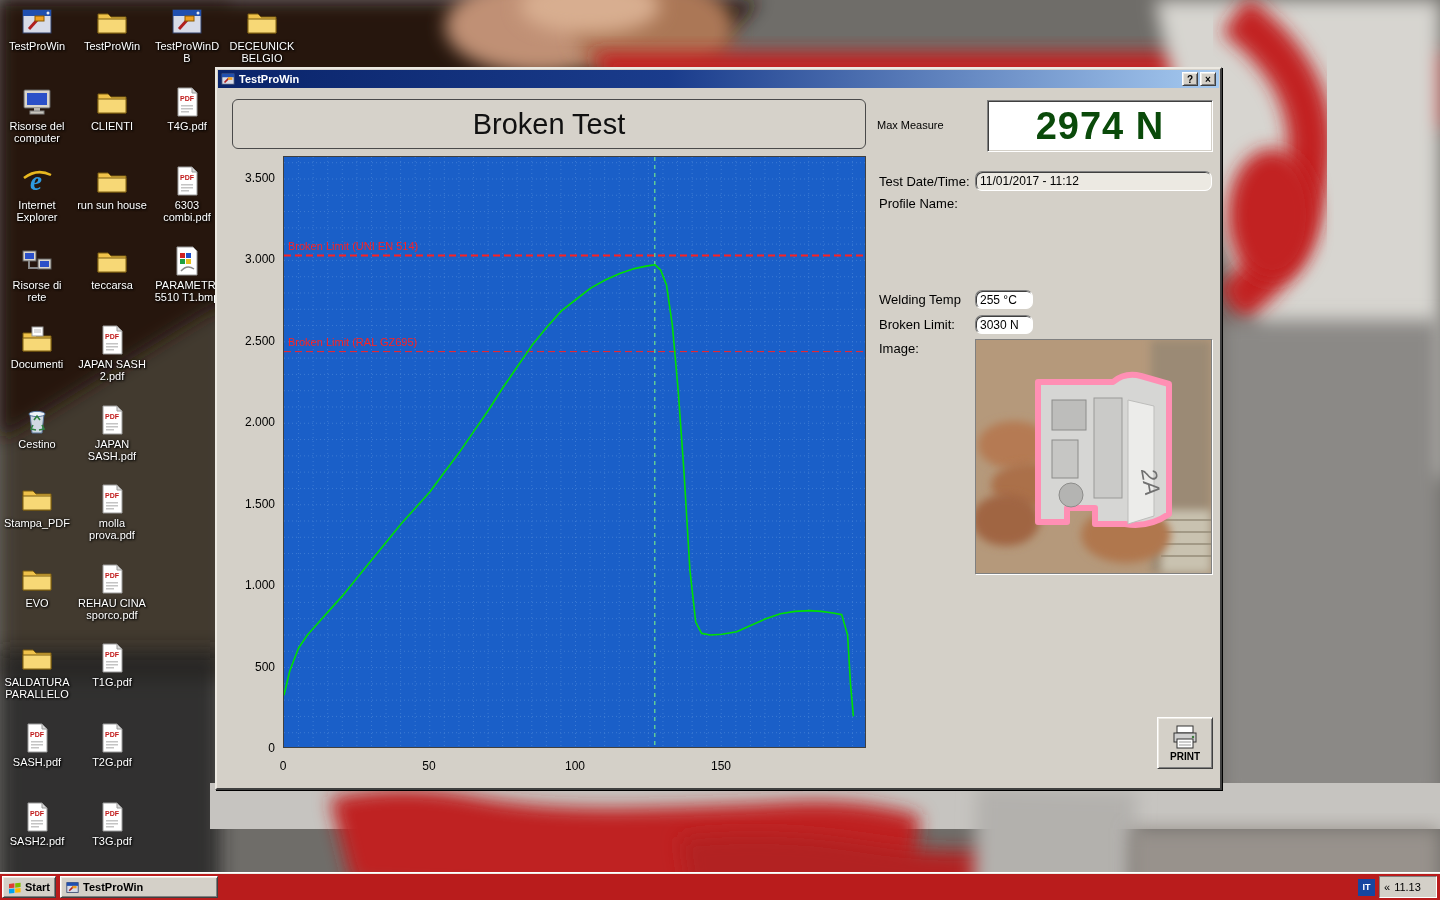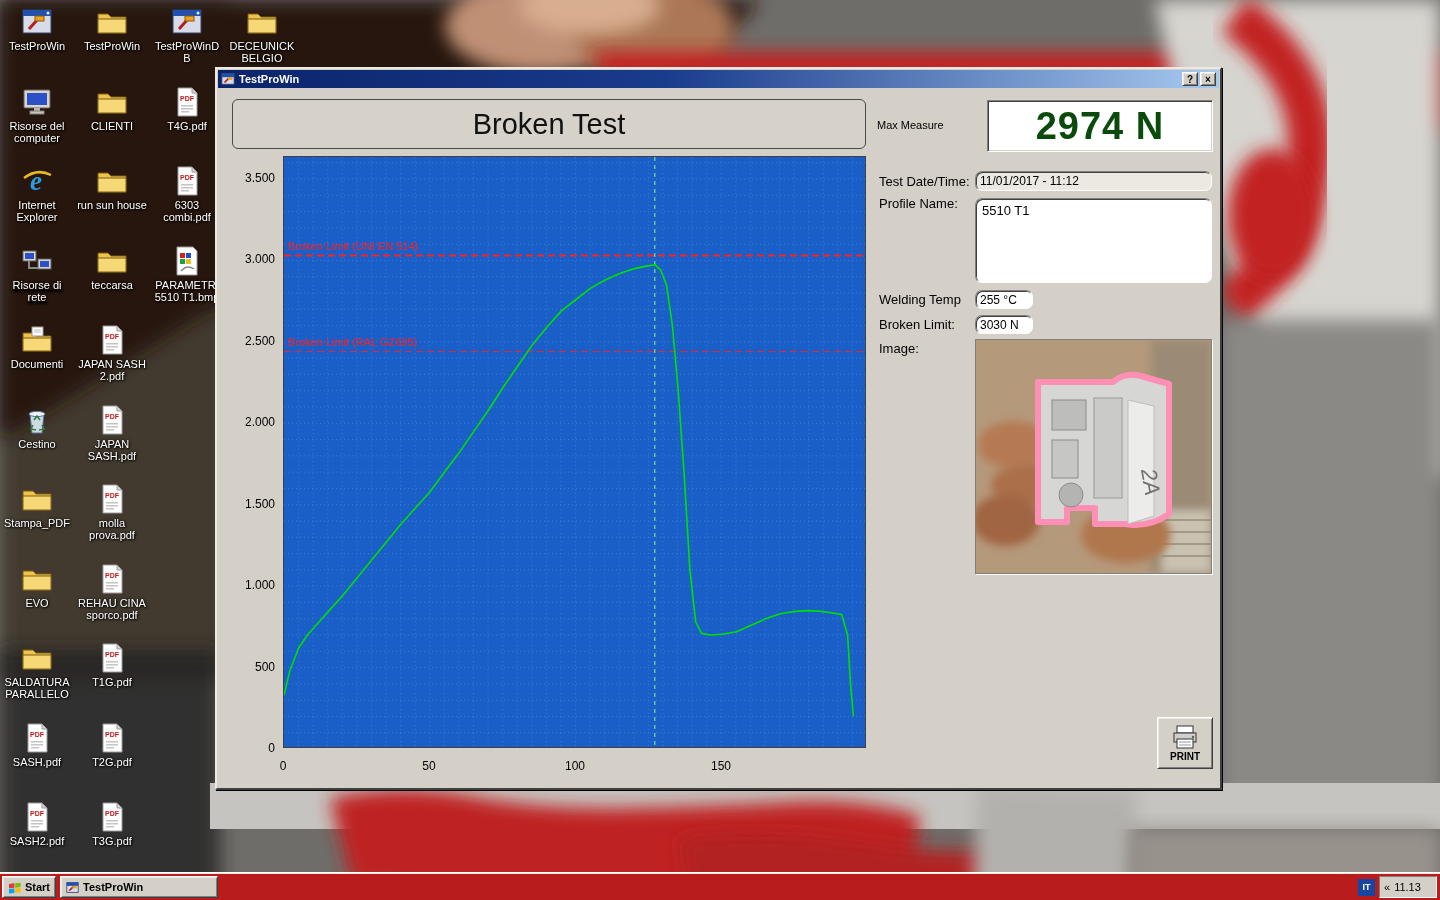--- a/index.html
+++ b/index.html
@@ -206,21 +206,21 @@
       <svg width="32" height="32" viewBox="0 0 32 32">
         <path d="M7 2 h14 l5 5 v23 h-19 z" fill="#fff" stroke="#9a9a9a"></path>
         <path d="M21 2 l5 5 h-5 z" fill="#d8d8d8" stroke="#9a9a9a"></path>
         <text x="16" y="15" font-size="7" font-weight="bold" fill="#c01818" text-anchor="middle" font-family="Liberation Sans,sans-serif">PDF</text>
         <rect x="10" y="19" width="12" height="1.5" fill="#c4c4c4"></rect>
         <rect x="10" y="22" width="12" height="1.5" fill="#c4c4c4"></rect>
         <rect x="10" y="25" width="8" height="1.5" fill="#c4c4c4"></rect>
       </svg>
       <div class="dlabel">6303 combi.pdf</div>
     </div>
-    <div class="dicon" style="left: 2px; top: 244.5px; text-decoration: underline;">
+    <div class="dicon" style="left: 2px; top: 244.5px;">
       <svg width="32" height="32" viewBox="0 0 32 32">
         <rect x="2" y="6" width="13" height="10" fill="#d9d5cc" stroke="#606060"></rect>
         <rect x="4" y="8" width="9" height="6" fill="#2b50c8"></rect>
         <rect x="17" y="14" width="13" height="10" fill="#d9d5cc" stroke="#606060"></rect>
         <rect x="19" y="16" width="9" height="6" fill="#2b50c8"></rect>
         <path d="M8 16 v7 h9" stroke="#888" stroke-width="2" fill="none"></path>
       </svg>
       <div class="dlabel">Risorse di rete</div>
     </div>
     <div class="dicon" style="left: 77px; top: 244.5px;">
@@ -499,21 +499,20 @@
       <div style="left: -15px;">0</div>
       <div style="left: 131px;">50</div>
       <div style="left: 277px;">100</div>
       <div style="left: 423px;">150</div>
     </div>
 
   <div class="lbl" style="left:662px; top:105px;">Test Date/Time:</div>
   <div class="field" id="f-date">11/01/2017 - 11:12</div>
 
   <div class="lbl" style="left:662px; top:127px;">Profile Name:</div>
-  <div class="field" id="f-profile">5510 T1</div>
 
   <div class="lbl" style="left:662px; top:223px;">Welding Temp</div>
   <div class="field" id="f-temp">255 °C</div>
 
   <div class="lbl" style="left:662px; top:248px;">Broken Limit:</div>
   <div class="field" id="f-limit">3030 N</div>
 
   <div class="lbl" style="left:662px; top:272px;">Image:</div>
   <div id="img-panel">
     <svg width="235" height="233" viewBox="0 0 235 233">

